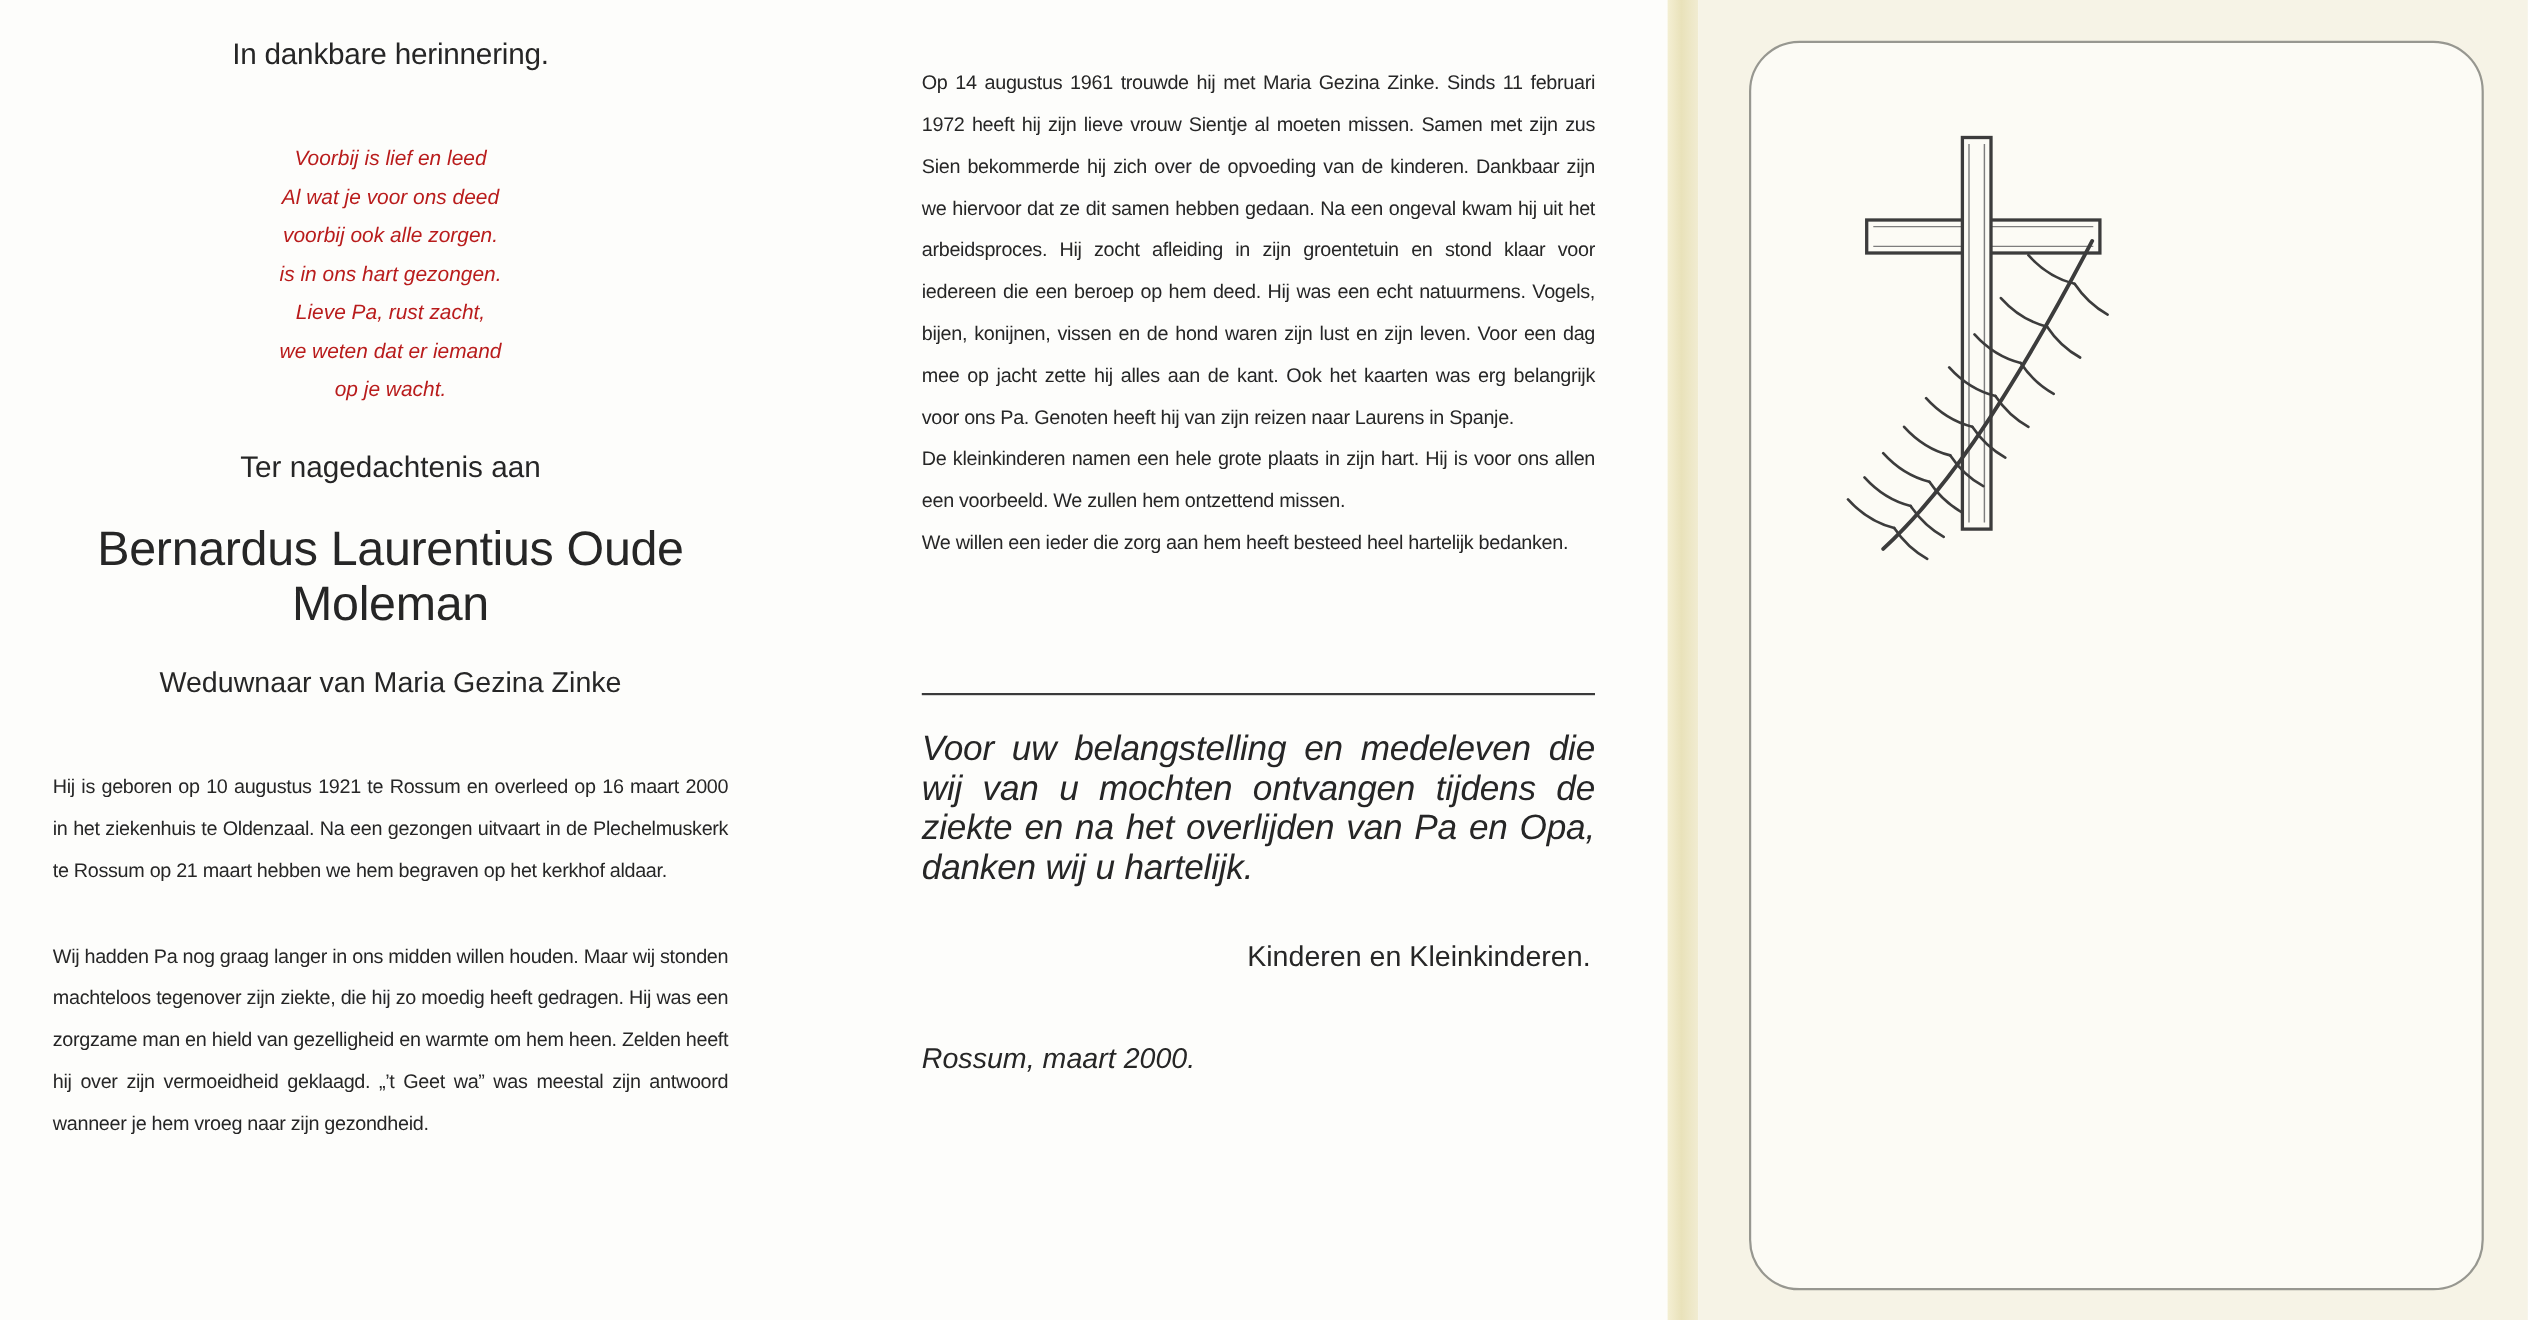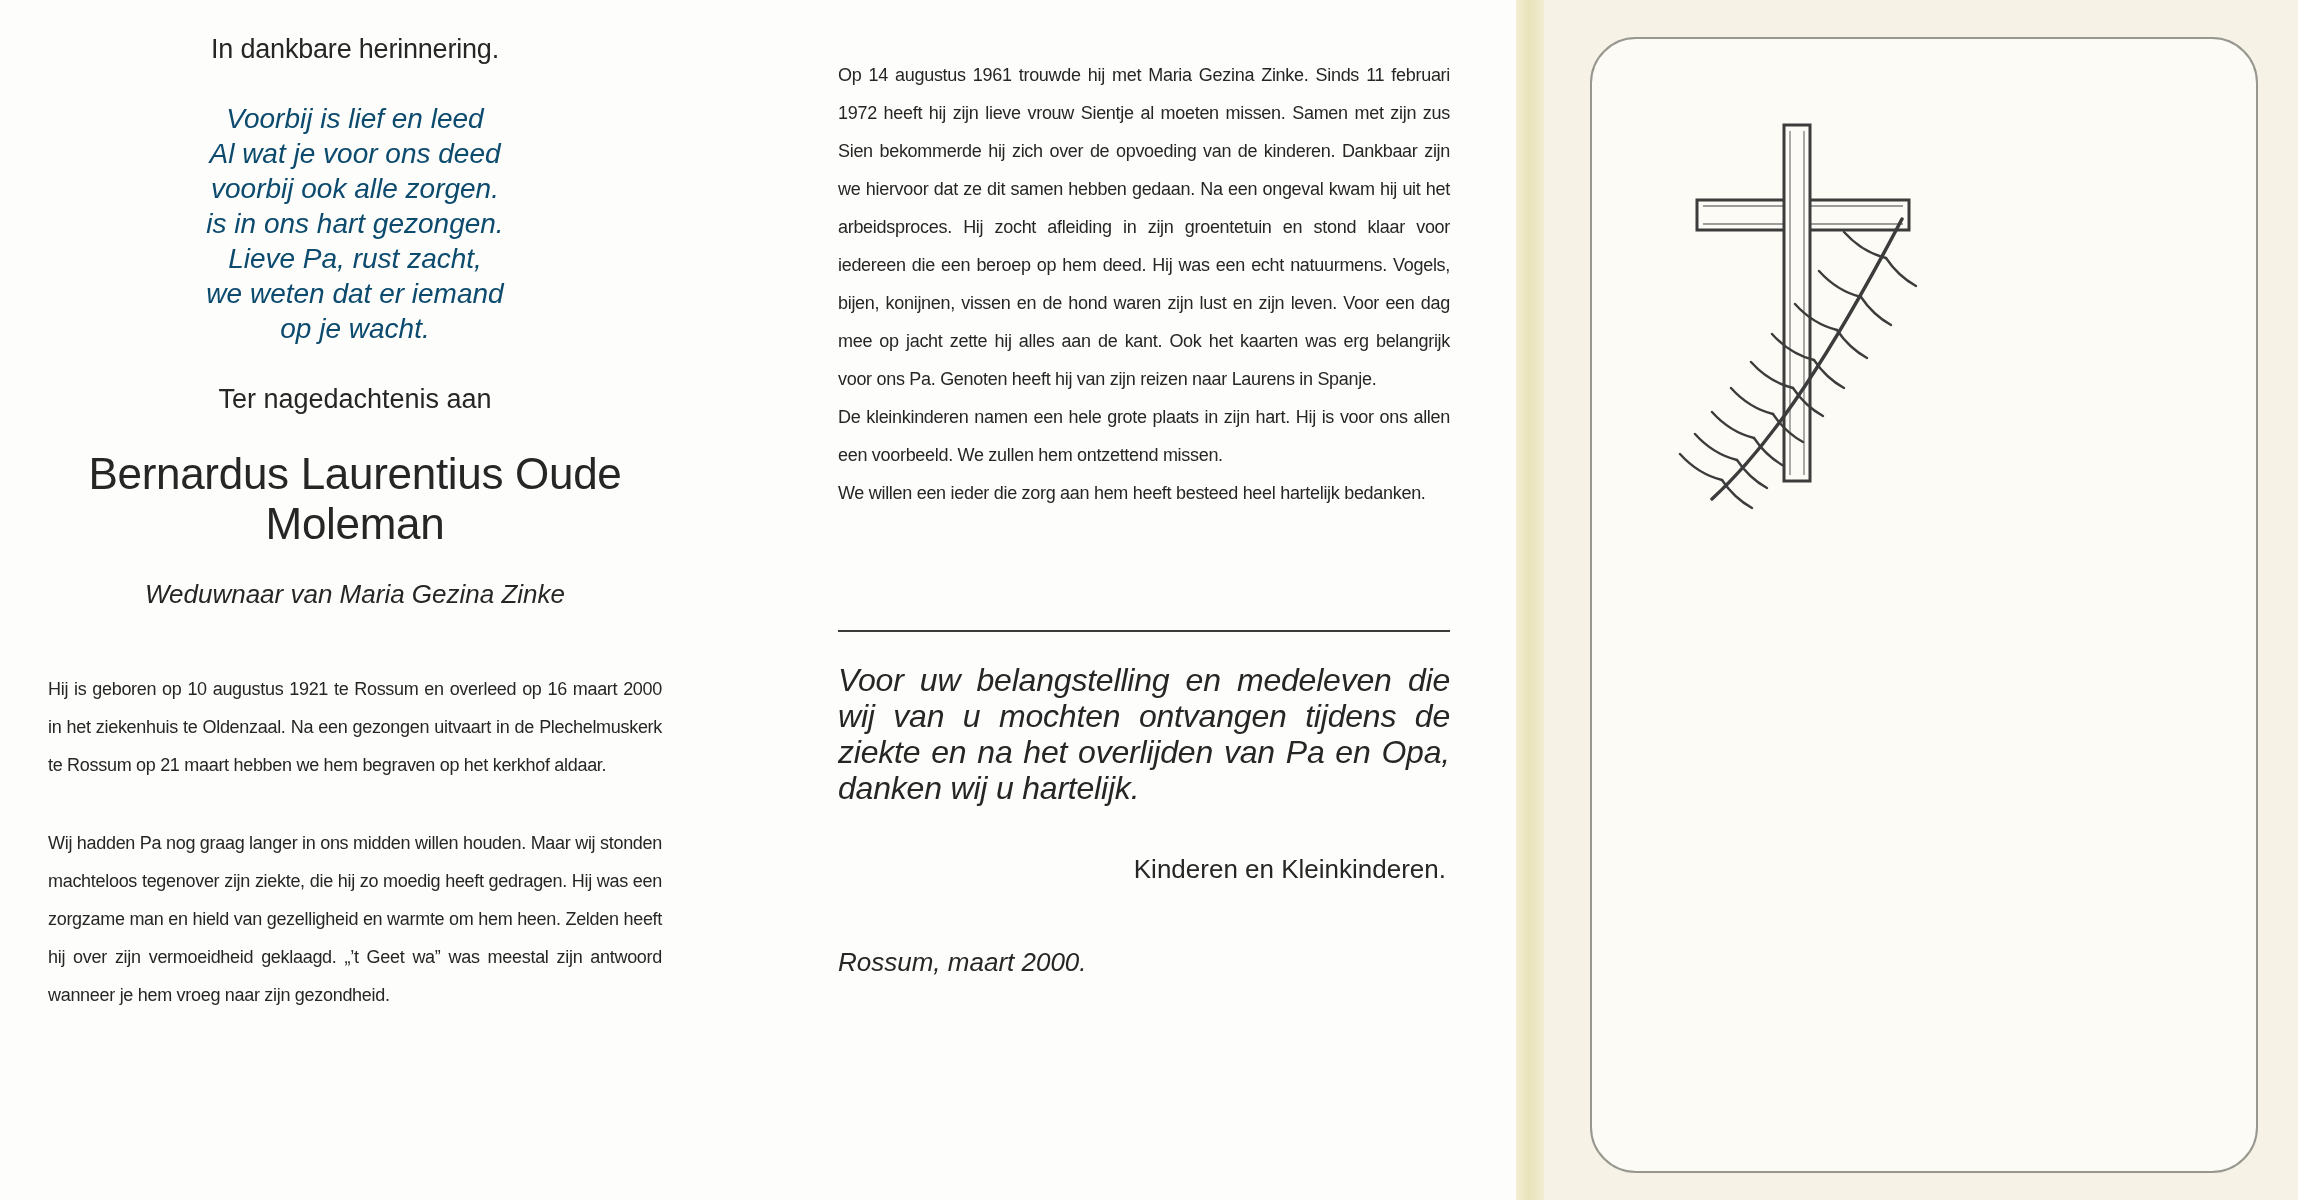--- a/index.html
+++ b/index.html
@@ -13,24 +13,24 @@
   }
 
   
   .col { position:absolute; top:0; }
   .col-left  { left:48px;  width:614px; padding-top:34px; }
   .col-mid   { left:838px; width:612px; padding-top:56px; }
 
   .center { text-align:center; }
 
   .heading      { font-size:27px; letter-spacing:-0.2px; }
-  .poem         { margin-top:36px; font-style:italic; font-size:28px; line-height:35px; color:#0c4a6e; }
+  .poem         { margin-top:62px; font-style:italic; font-size:19px; line-height:35px; color:#b91c1c; }
   .dedication   { margin-top:38px; font-size:27px; }
   .deceased-name{ margin-top:34px; font-size:44px; font-weight:400; letter-spacing:-0.3px; }
-  .subtitle     { margin-top:30px; font-size:26px;font-style:italic; }
+  .subtitle     { margin-top:30px; font-size:26px; }
 
   .para {
     text-align:justify;
     font-size:18px;
     line-height:38px;
     letter-spacing:-0.3px;
   }
   .col-left .para-1 { margin-top:60px; }
   .col-left .para-2 { margin-top:40px; }
 

